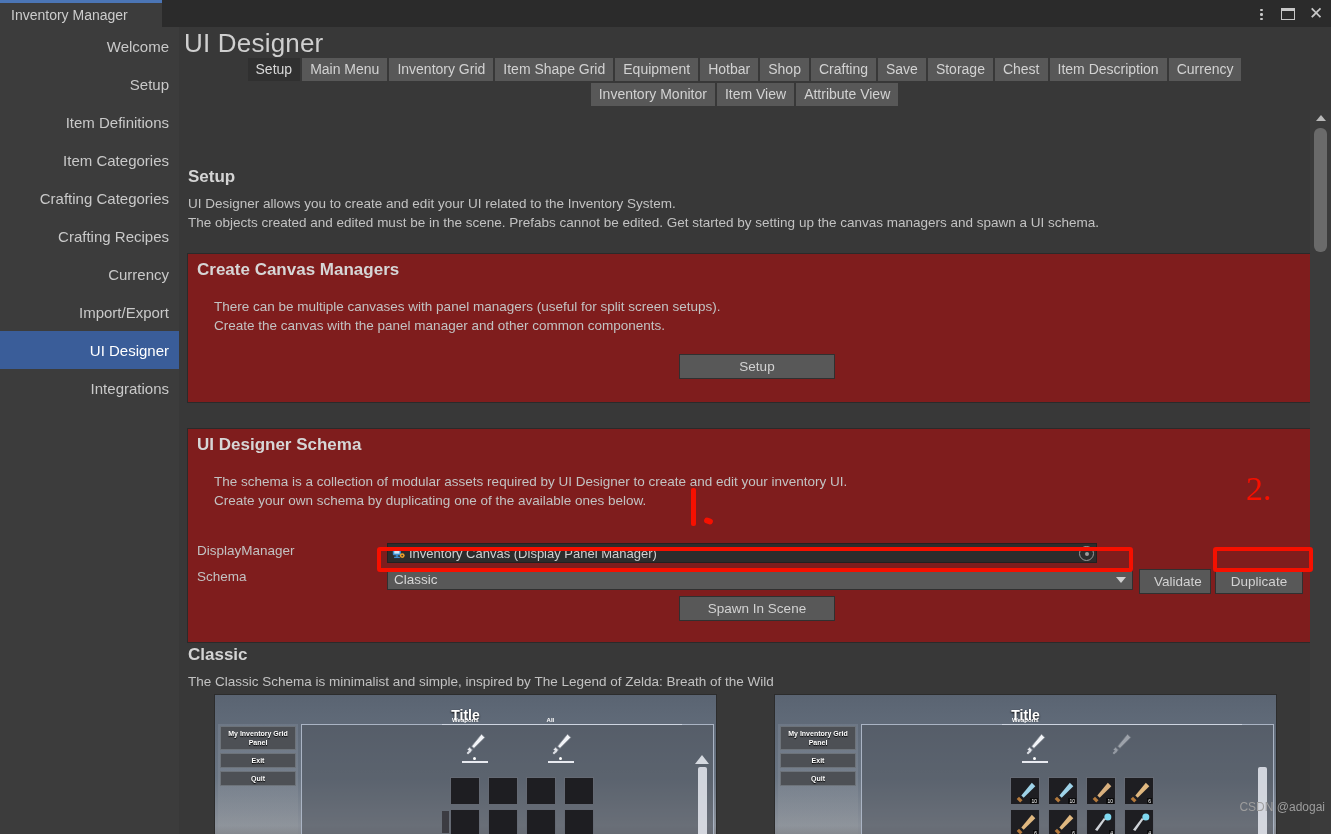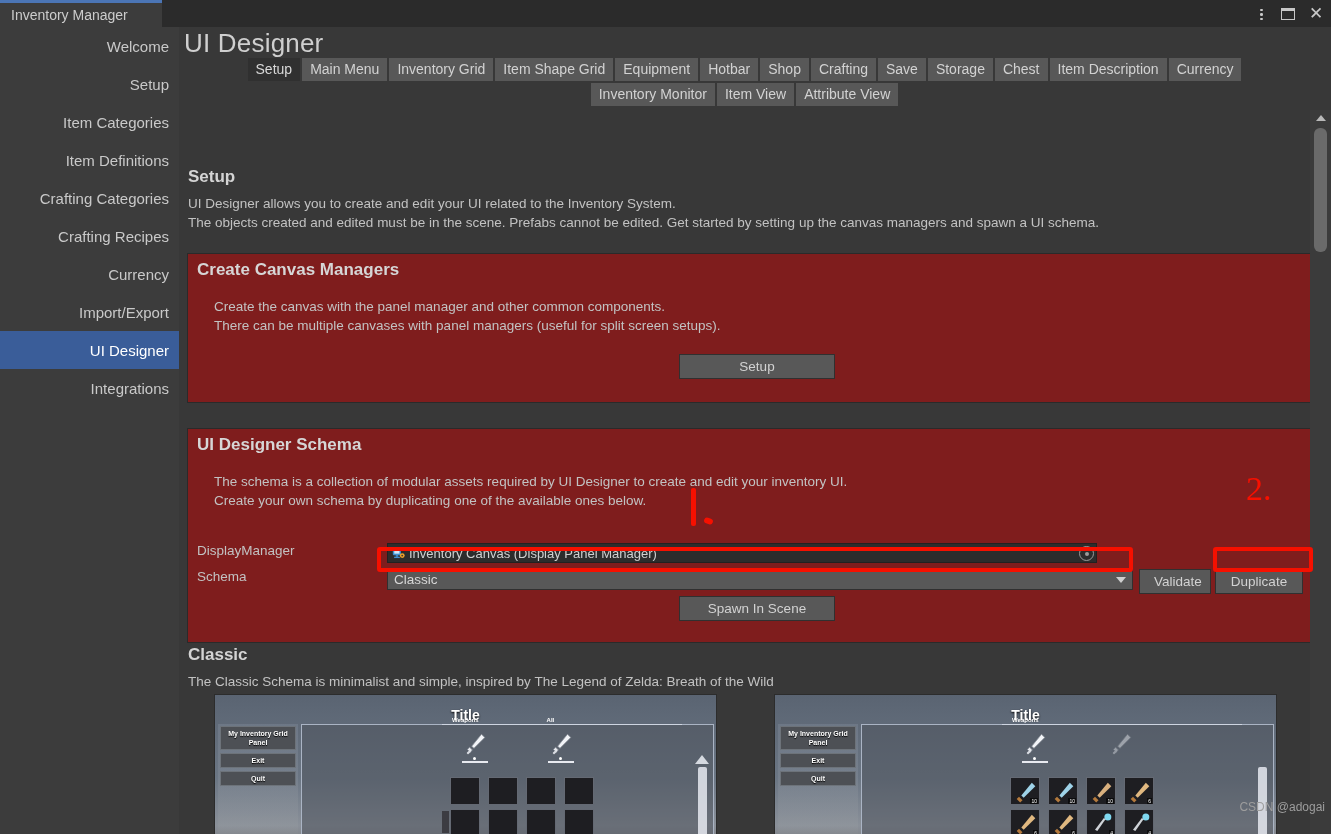--- a/index.html
+++ b/index.html
@@ -278,24 +278,24 @@
   </div>
 
   <div class="sidebar">
     <div class="side-item">
         <span>Welcome</span>
       </div>
     <div class="side-item">
         <span>Setup</span>
       </div>
     <div class="side-item">
+        <span>Item Definitions</span>
+      </div>
+    <div class="side-item">
         <span>Item Categories</span>
-      </div>
-    <div class="side-item">
-        <span>Item Definitions</span>
       </div>
     <div class="side-item">
         <span>Crafting Categories</span>
       </div>
     <div class="side-item">
         <span>Crafting Recipes</span>
       </div>
     <div class="side-item">
         <span>Currency</span>
       </div>
@@ -343,22 +343,22 @@
         <div class="sect-title setup-head">Setup</div>
         <div class="setup-p">
           <div class="body-line">UI Designer allows you to create and edit your UI related to the Inventory System.</div>
           <div class="body-line">The objects created and edited must be in the scene. Prefabs cannot be edited. Get started by setting up the canvas managers and spawn a UI schema.</div>
         </div>
 
         <div class="group" style="top:143px; height:150px;">
           <div class="group-title">Create Canvas Managers</div>
           <div class="help-icon">?</div>
           <div style="position:absolute; left:26px; top:43px;">
+            <div class="body-line">There can be multiple canvases with panel managers (useful for split screen setups).</div>
             <div class="body-line">Create the canvas with the panel manager and other common components.</div>
-            <div class="body-line">There can be multiple canvases with panel managers (useful for split screen setups).</div>
           </div>
           <div class="btn" style="position:absolute; left:491px; top:100px; width:156px;">Setup</div>
         </div>
 
         <div class="group" style="top:318px; height:215px;">
           <div class="group-title">UI Designer Schema</div>
           <div class="help-icon">?</div>
           <div style="position:absolute; left:26px; top:43px;">
             <div class="body-line">The schema is a collection of modular assets required by UI Designer to create and edit your inventory UI.</div>
             <div class="body-line">Create your own schema by duplicating one of the available ones below.</div>

